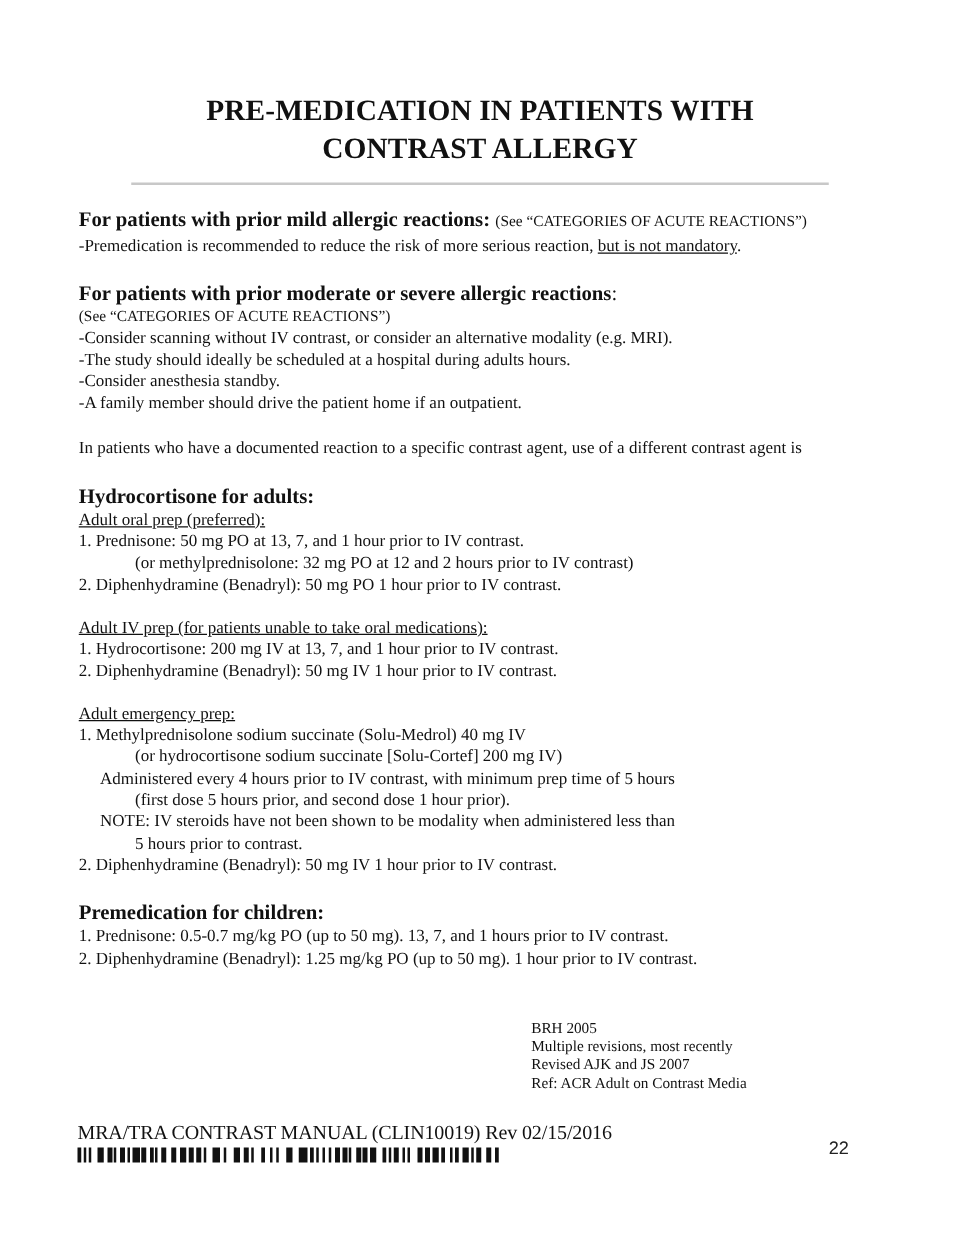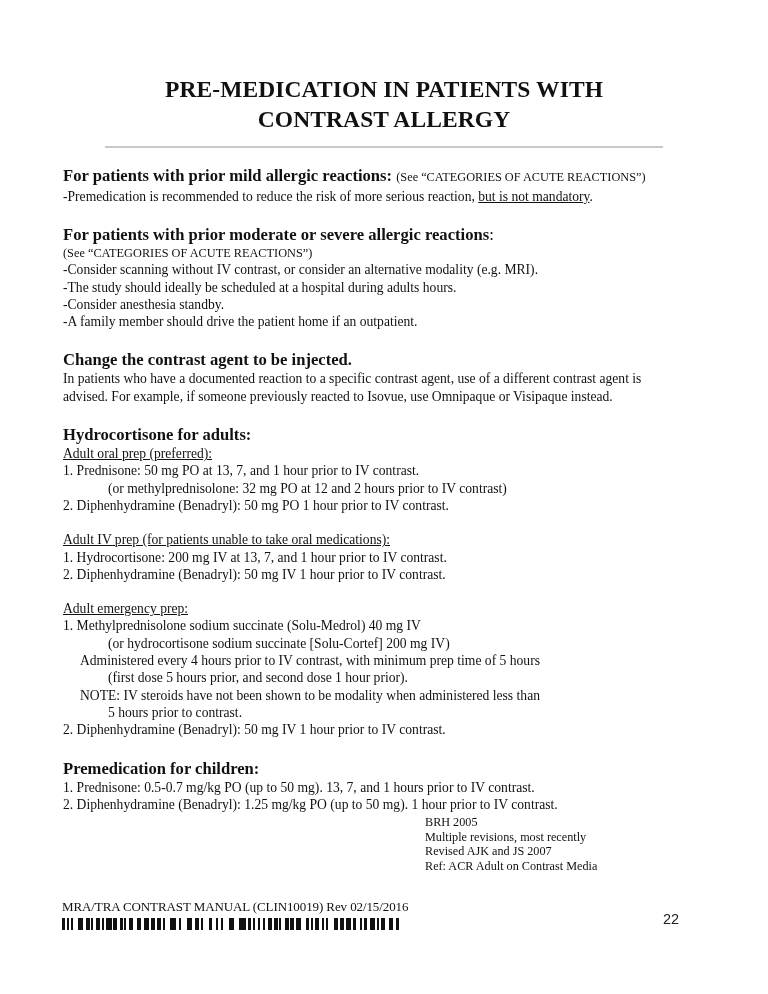--- a/index.html
+++ b/index.html
@@ -28,21 +28,21 @@
   .ind1 { padding-left: 17px; }
   .ind2 { padding-left: 45px; }
   .gap-s { height: 19px; }
 
   .credits {
     position: absolute; left: 425px; top: 815px;
     font-size: 12.2px; line-height: 14.6px;
   }
   .footer-left {
     position: absolute; left: 62px; top: 901px;
-    font-size: 13px; line-height: 12px; letter-spacing: -0.1px;
+    font-size: 16px; line-height: 12px; letter-spacing: -0.1px;
   }
   .barcode {
     position: absolute; left: 62px; top: 918px; height: 12px; width: 338px;
     display: flex; align-items: stretch;
   }
   .barcode span { display: block; height: 12px; background: #111; }
   .page-num {
     position: absolute; left: 663px; top: 911px;
     font-size: 14.5px; line-height: 16px;
     font-family: "Liberation Sans", "DejaVu Sans", sans-serif; color: #222;
@@ -76,23 +76,21 @@
       <div class="see-line">(See “CATEGORIES OF ACUTE REACTIONS”)</div>
       <div class="p">-Consider scanning without IV contrast, or consider an alternative modality (e.g. MRI).</div>
       <div class="p">-The study should ideally be scheduled at a hospital during adults hours.</div>
       <div class="p">-Consider anesthesia standby.</div>
       <div class="p">-A family member should drive the patient home if an outpatient.</div>
     </section>
 
     <div class="gap-s"></div>
 
     <section>
-      <div class="h2">Change the contrast agent to be injected.</div>
       <div class="p">In patients who have a documented reaction to a specific contrast agent, use of a different contrast agent is</div>
-      <div class="p">advised.  For example, if someone previously reacted to Isovue, use Omnipaque or Visipaque instead.</div>
     </section>
 
     <div class="gap-s"></div>
 
     <section>
       <div class="h2">Hydrocortisone for adults:</div>
 
       <div>
         <div class="p u">Adult oral prep (preferred):</div>
         <div class="p">1. Prednisone: 50 mg PO at 13, 7, and 1 hour prior to IV contrast.</div>

